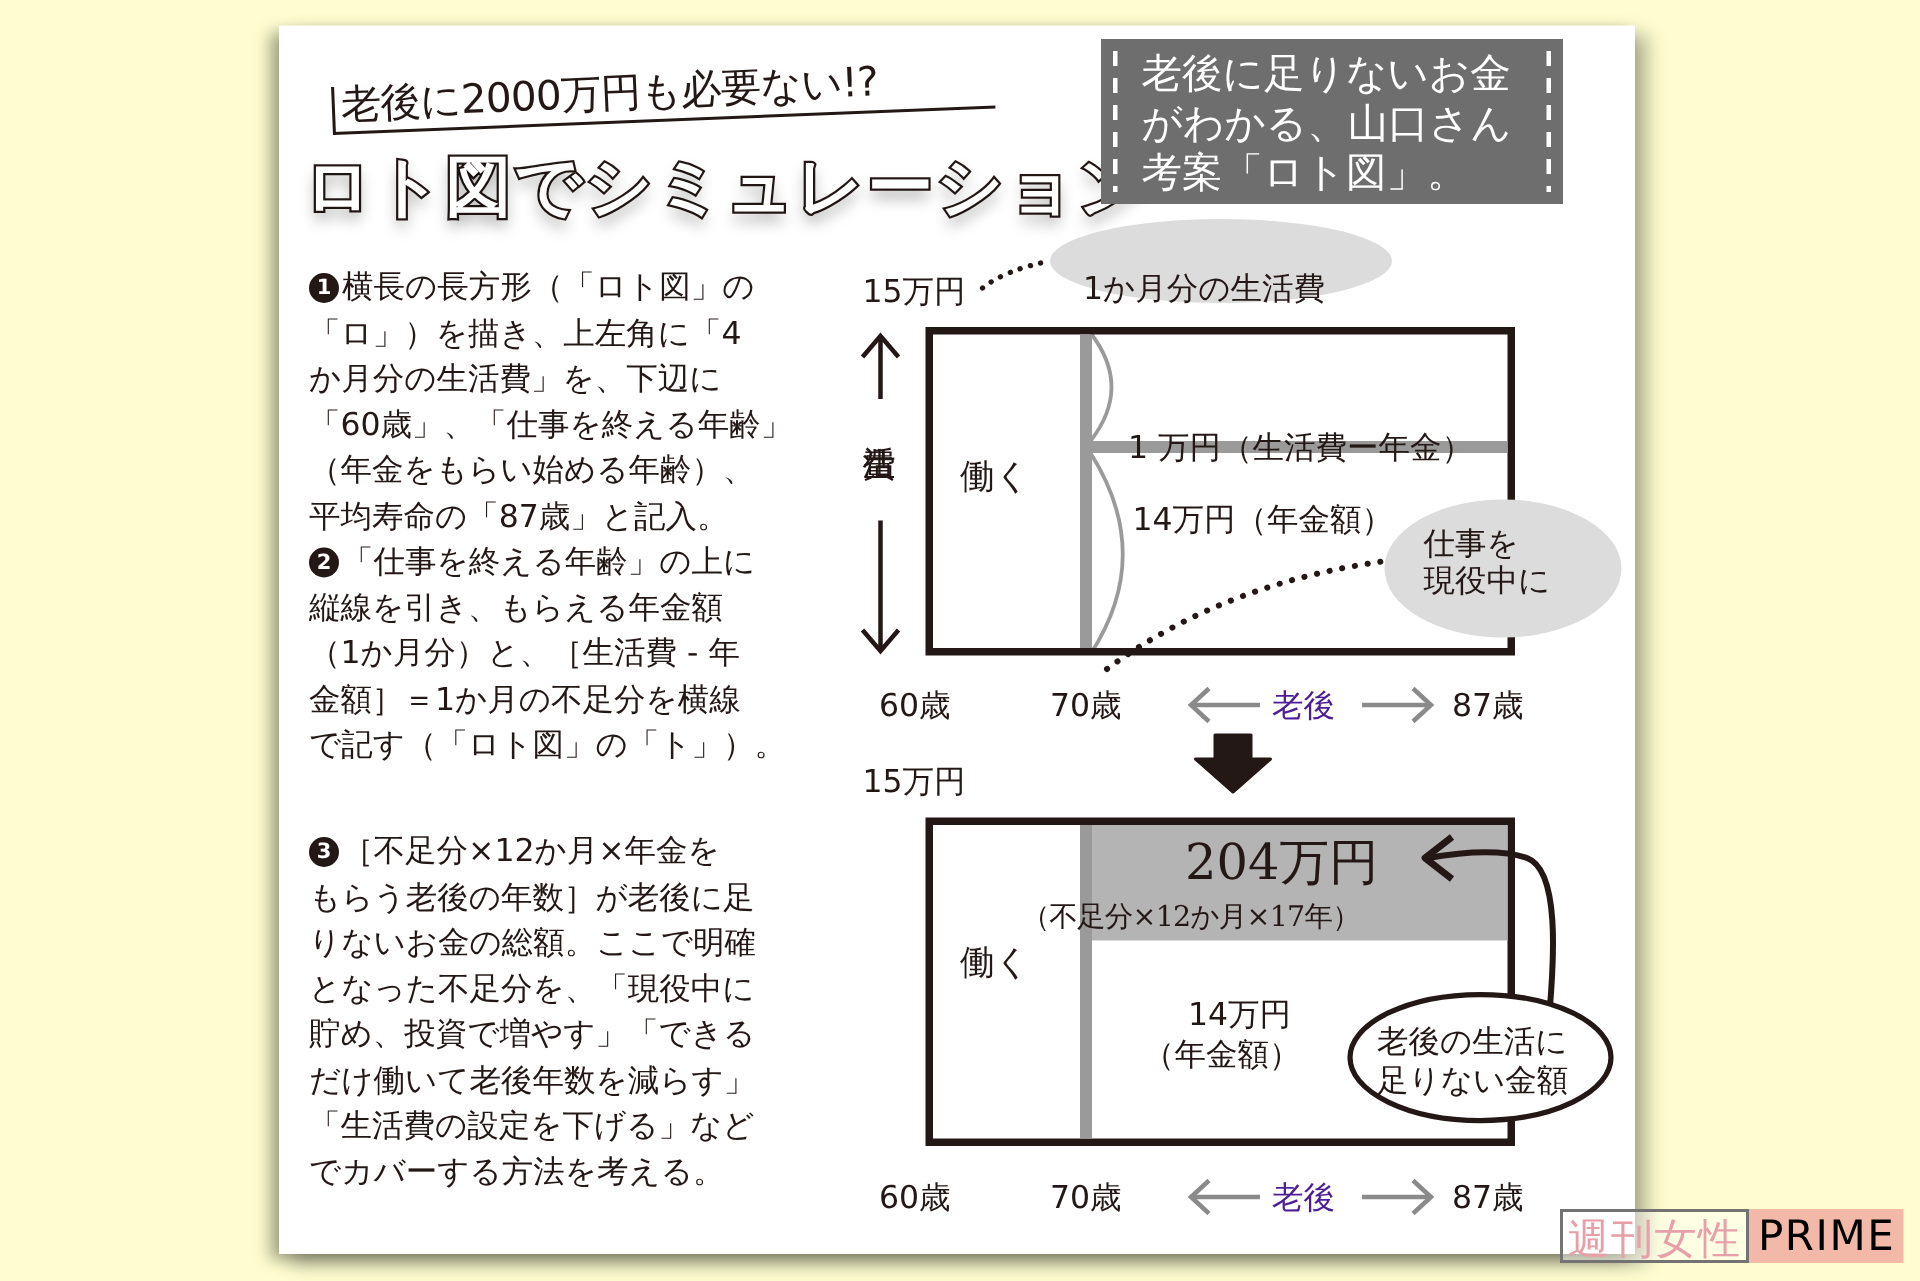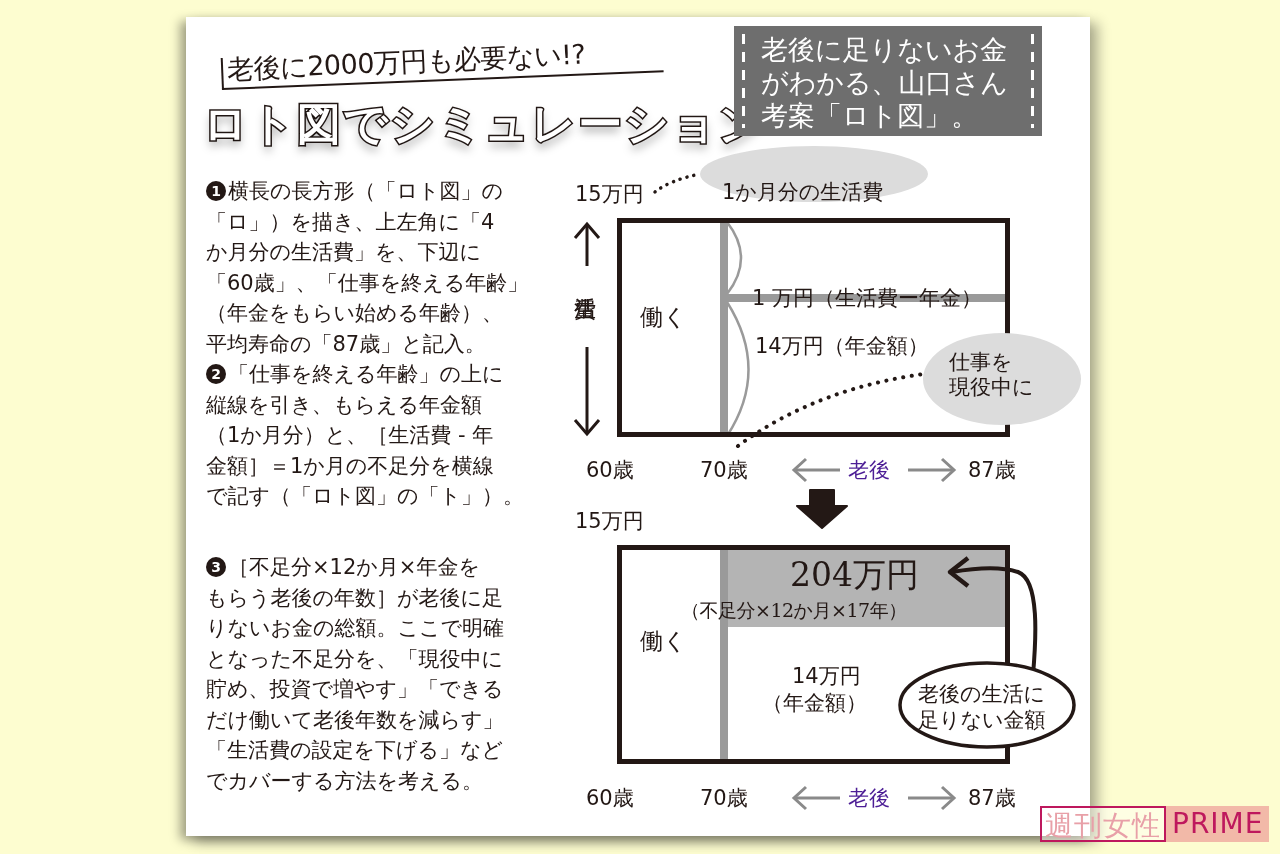--- a/index.html
+++ b/index.html
@@ -50,22 +50,22 @@
   .lbl { font-size: 21px; white-space: nowrap; color: #231815; }
   .bubble {
     background: #dcdcdc; border-radius: 50%; text-align: center; color: #231815;
   }
   .rect { border: 5px solid #231815; box-sizing: border-box; }
   .gray-v { background: #9a9a9a; }
   .axis-arrow { color: #4c1d95; font-size: 21px; white-space: nowrap; }
   .watermark {
     left: 1040px; top: 806px; height: 36px; display: flex; font-size: 28px; line-height: 36px;
   }
-  .wm-jp { border: 2px solid #be185d; color: #e8a0a8; padding: 0 3px; letter-spacing: 1px; background: rgba(255,255,255,0.4); }
-  .wm-en { background: #f2b9a8; color: #be185d; padding: 0 6px; letter-spacing: 1px; font-weight: normal; }
+  .wm-jp { border: 2px solid #737373; color: #e8a0a8; padding: 0 3px; letter-spacing: 1px; background: rgba(255,255,255,0.4); }
+  .wm-en { background: #f2b9a8; color: #000000; padding: 0 6px; letter-spacing: 1px; font-weight: normal; }
 </style>
 </head>
 <body>
 
 <div class="card"></div>
 
 <div class="abs subtitle-line"></div>
 <div class="abs subtitle">老後に2000万円も必要ない!?</div>
 <div class="abs main-title">ロト図でシミュレーション</div>
 

